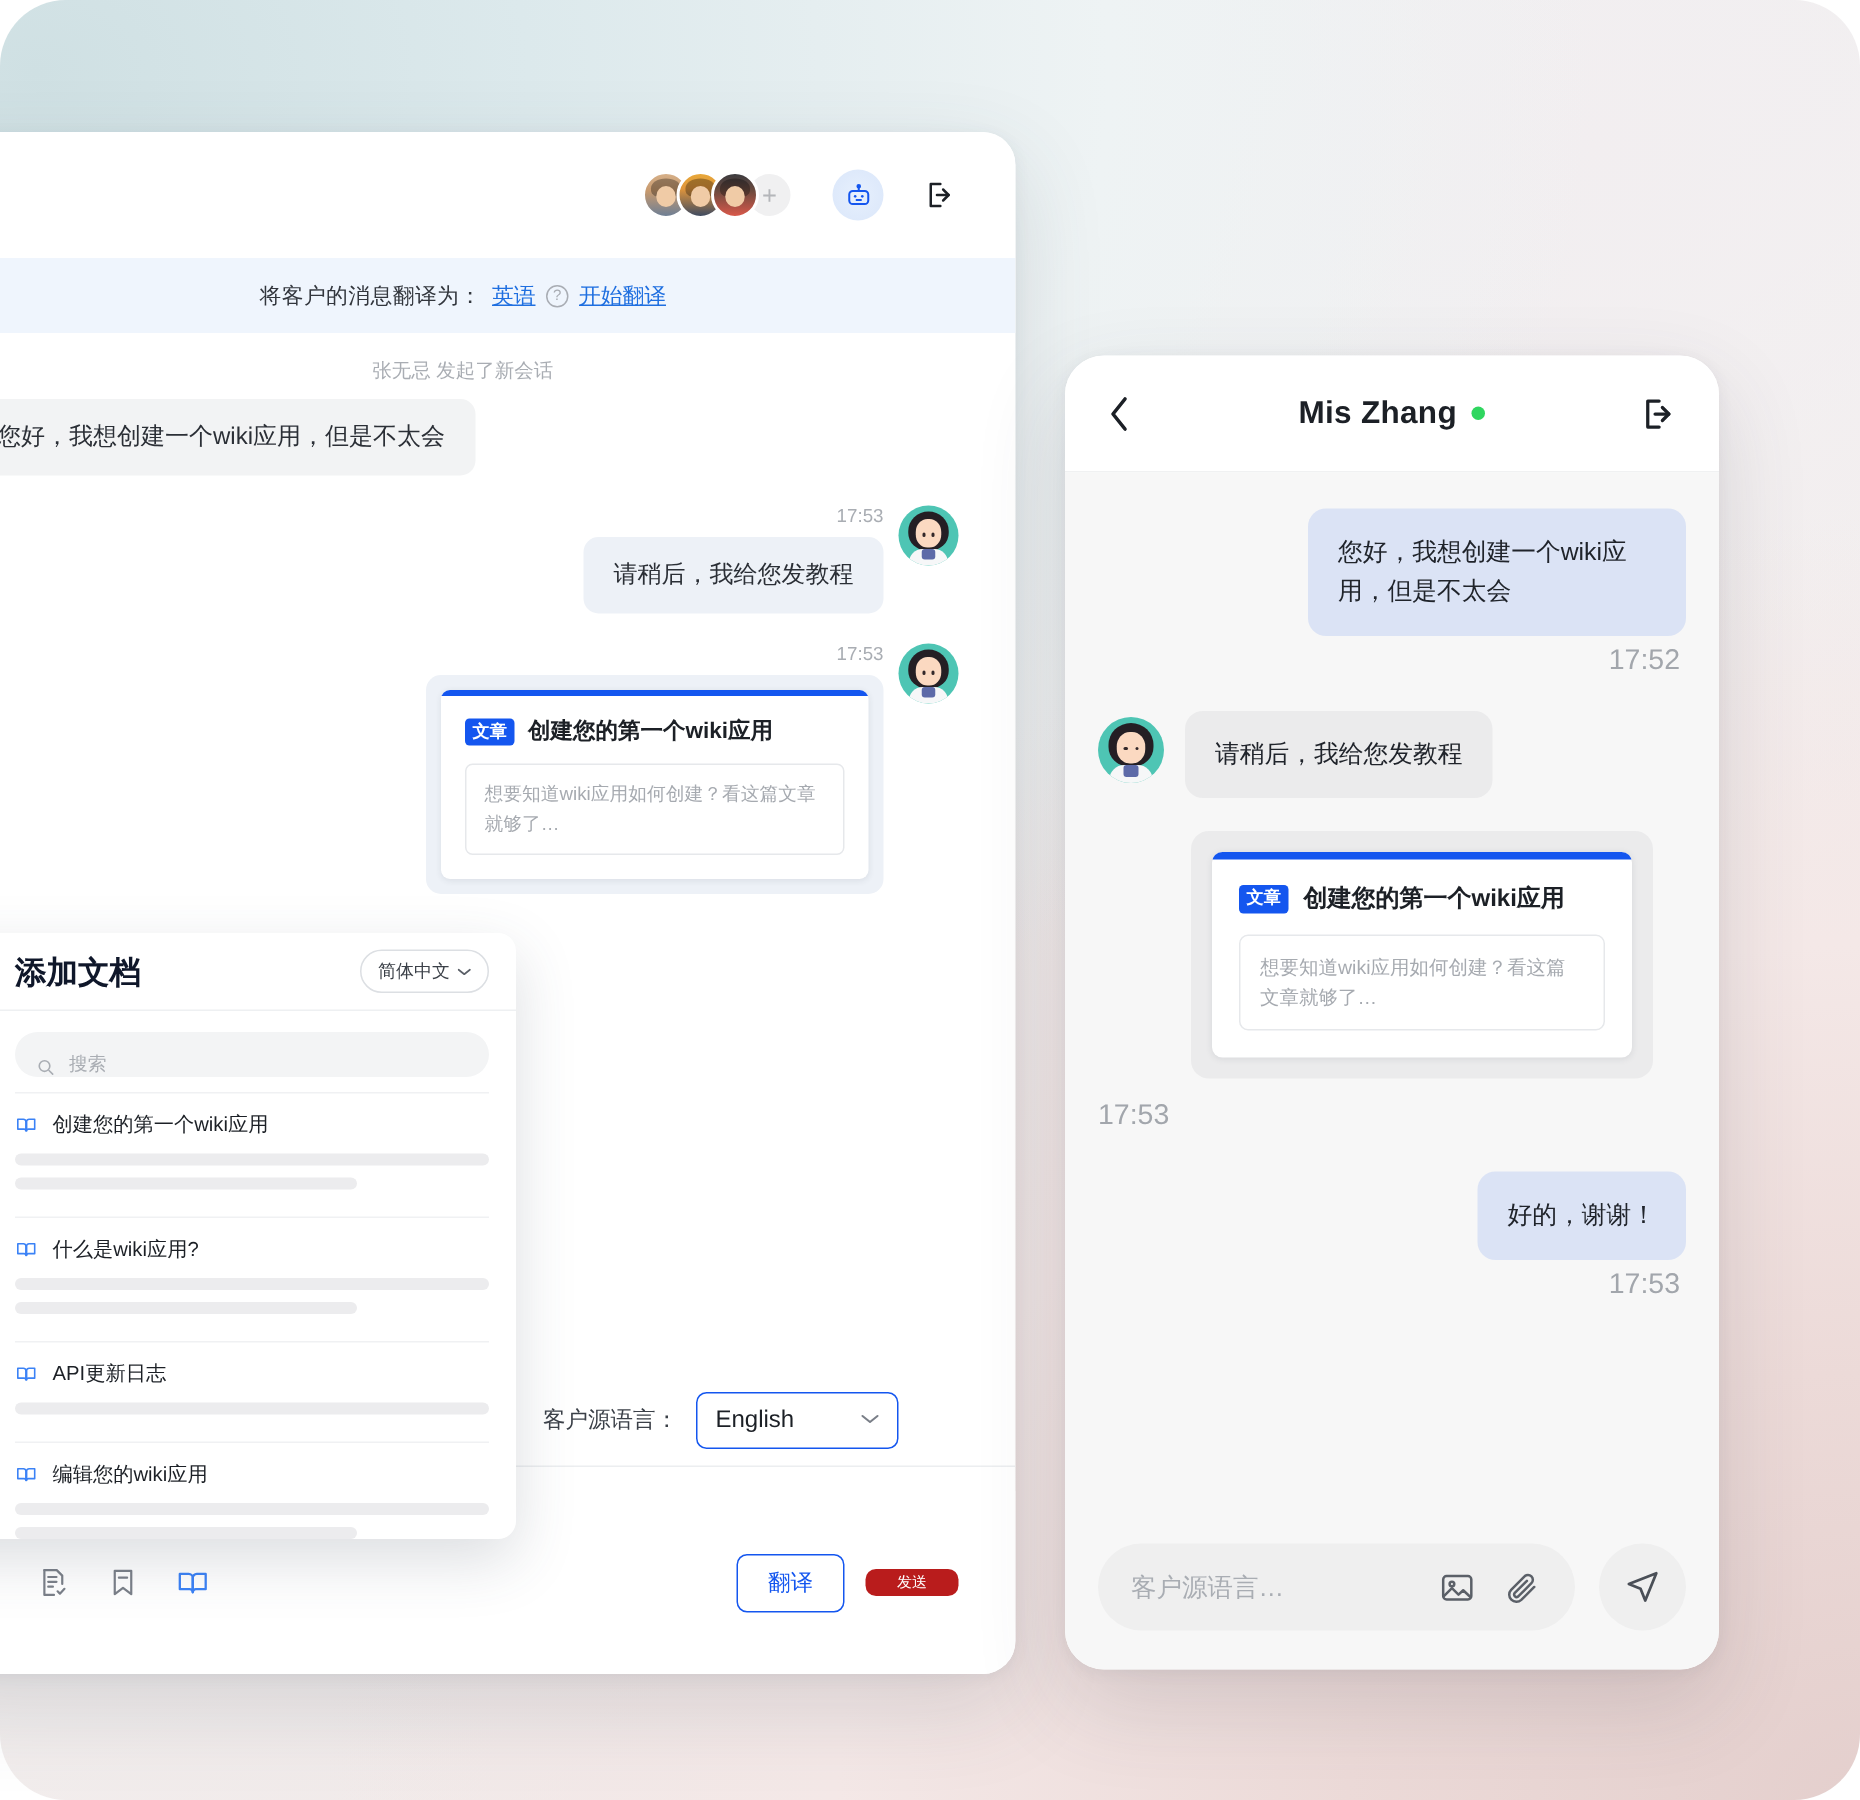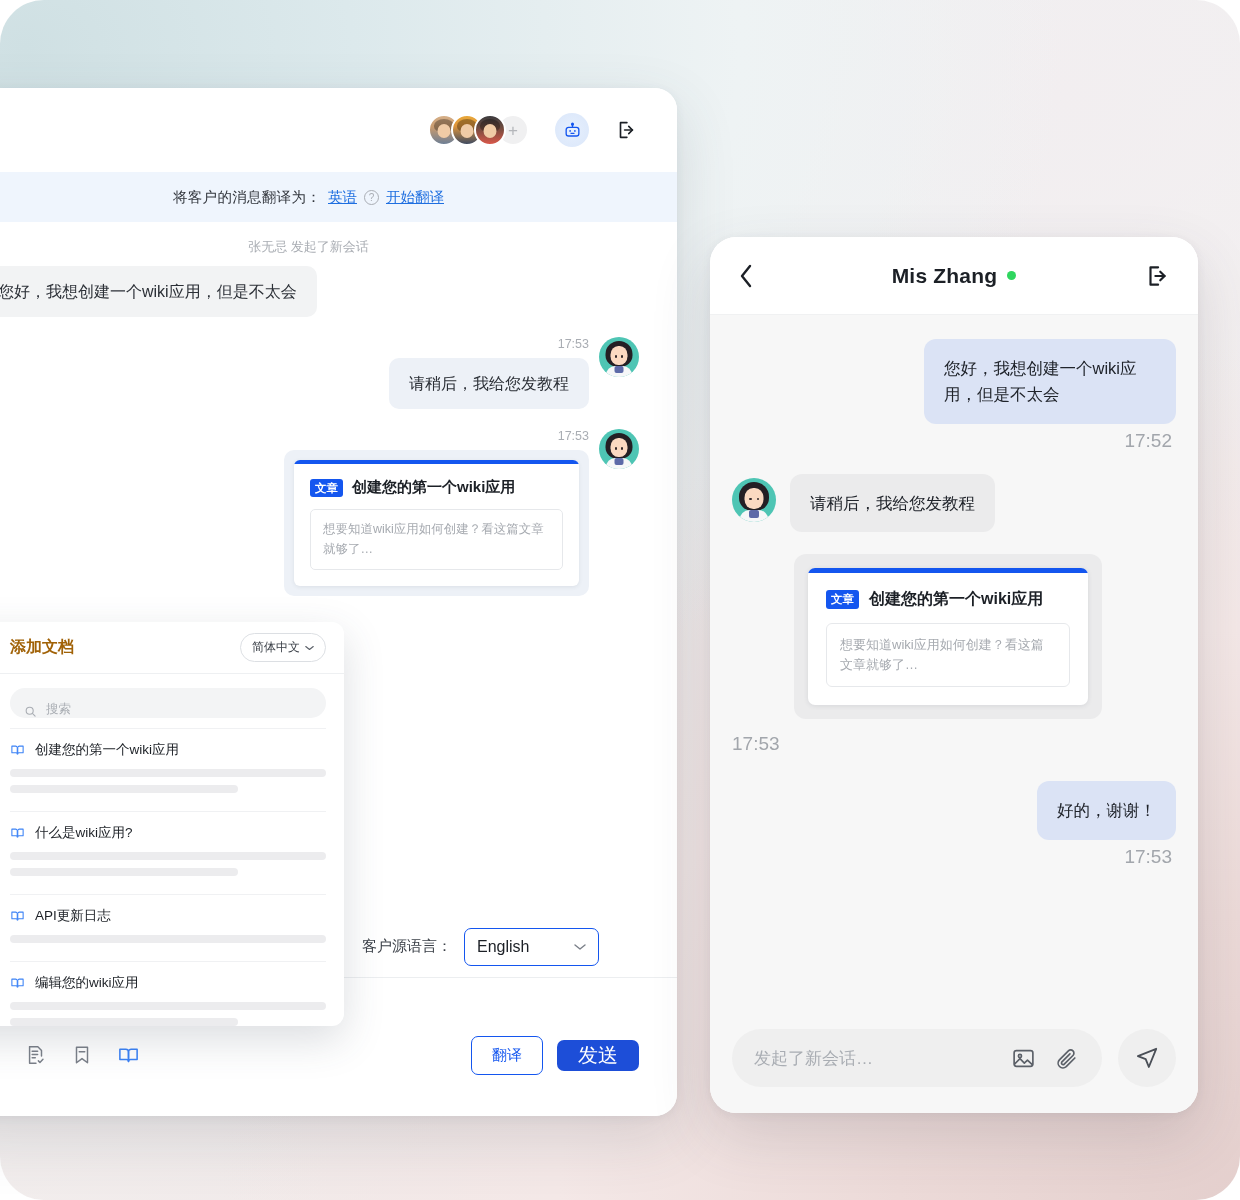--- a/index.html
+++ b/index.html
@@ -139,55 +139,55 @@
     display:flex;align-items:center;justify-content:space-between;padding:0 38px;
   }
   .tool-icons{ display:flex;align-items:center;gap:22px; }
   .tool-ic{ width:24px;height:24px;display:flex;align-items:center;justify-content:center;cursor:pointer; }
   .comp-actions{ display:flex;align-items:center;gap:14px; }
   .btn-outline{
     border:1.4px solid #1456ef;color:#1456ef;background:#fff;border-radius:7px;
     padding:9px 20px;font-size:15px;cursor:pointer;
   }
   .btn-primary{
-    background:#1d4ed8;color:#fff;border:none;border-radius:7px;
-    padding:2px 21px;font-size:20px;cursor:pointer;
+    background:#b91c1c;color:#fff;border:none;border-radius:7px;
+    padding:2px 21px;font-size:10px;cursor:pointer;
   }
 
   
   #adddoc{
     position:absolute;left:-60px;top:622px;width:404px;height:404px;
     background:#fff;border-radius:12px;
     box-shadow:0 14px 40px rgba(60,70,90,.18);
     overflow:hidden; z-index:12;
   }
   .ad-head{
     height:52px;display:flex;align-items:center;justify-content:space-between;
     padding:0 18px 0 70px;border-bottom:1px solid #eef0f2;
   }
-  .ad-title{ font-size:16px;font-weight:bold;color:#a16207; }
+  .ad-title{ font-size:21px;font-weight:bold;color:#0f172a; }
   .ad-langsel{
     border:1px solid #dcdfe3;border-radius:15px;padding:5px 11px;font-size:12px;color:#3b4048;
     display:flex;align-items:center;gap:5px;
   }
   .ad-search{
     margin:14px 18px 10px 70px;height:30px;background:#f3f4f5;border-radius:15px;
     display:flex;align-items:flex-end;gap:9px;padding:0 14px;font-size:12.5px;color:#a9adb3;
   }
   .ad-list{ padding:0 18px 0 70px; }
   .ad-item{ border-top:1px solid #f0f1f3; padding:12px 0 10px; }
   .ad-item:first-child{border-top:1px solid #f0f1f3;}
   .ad-item-head{ display:flex;align-items:center;gap:10px;margin-bottom:10px; }
   .ad-item-title{ font-size:13.5px;color:#1c2026; }
   .skel{ height:8px;border-radius:4px;background:#ececee;margin-bottom:8px; }
   .skel.w100{width:100%;} .skel.w72{width:72%;}
 
   
   #mobile{
-    position:absolute;left:710px;top:237px;width:488px;height:876px;
+    position:absolute;left:710px;top:237px;width:436px;height:876px;
     background:#fff;border-radius:26px;
     box-shadow:0 24px 60px rgba(70,70,80,.16),0 2px 10px rgba(70,70,80,.07);
     overflow:hidden;
   }
   .mb-header{
     height:78px;background:#fff;display:flex;align-items:center;
     padding:0 28px;border-bottom:1px solid #f0f1f2;
   }
   .mb-back{width:30px;display:flex;align-items:center;cursor:pointer;}
   .mb-title-wrap{flex:1;display:flex;align-items:center;justify-content:center;gap:10px;}
@@ -526,21 +526,21 @@
     </div>
     <div class="mb-time" style="margin:14px 0 26px 0">17:53</div>
 
     <div class="mb-row right">
       <div class="mb-b-me">好的，谢谢！</div>
     </div>
     <div class="mb-time r">17:53</div>
 
     <div class="mb-composer">
       <div class="mb-input">
-        <span class="mb-ph">发起了新会话…</span>
+        <span class="mb-ph">客户源语言…</span>
         <span class="mb-ic">
           <svg width="25" height="25" viewBox="0 0 24 24" fill="none" stroke="#5b6068" stroke-width="1.6" stroke-linecap="round" stroke-linejoin="round">
             <rect x="3" y="4.5" width="18" height="15" rx="2.2"></rect>
             <circle cx="8.6" cy="9.6" r="1.5"></circle>
             <path d="M3.6 17.2l5-5 4.2 4.2 3-2.8 4.6 4.3"></path>
           </svg>
         </span>
         <span class="mb-ic">
           <svg width="25" height="25" viewBox="0 0 24 24" fill="none" stroke="#5b6068" stroke-width="1.6" stroke-linecap="round" stroke-linejoin="round">
             <path d="M20 11.5l-8.3 8.3a4.6 4.6 0 01-6.5-6.5l8.6-8.6a3.1 3.1 0 014.4 4.4l-8.6 8.6a1.6 1.6 0 01-2.2-2.2l7.9-7.9"></path>

